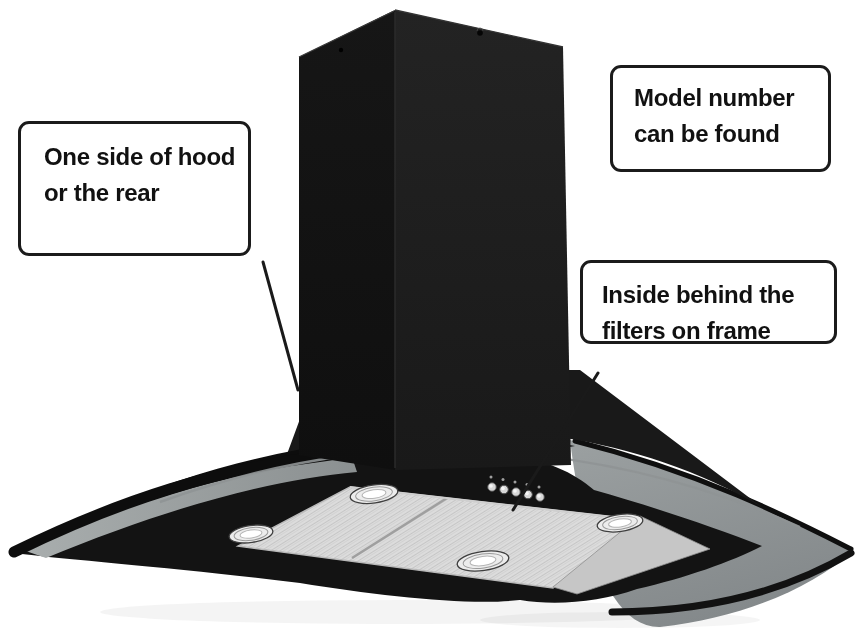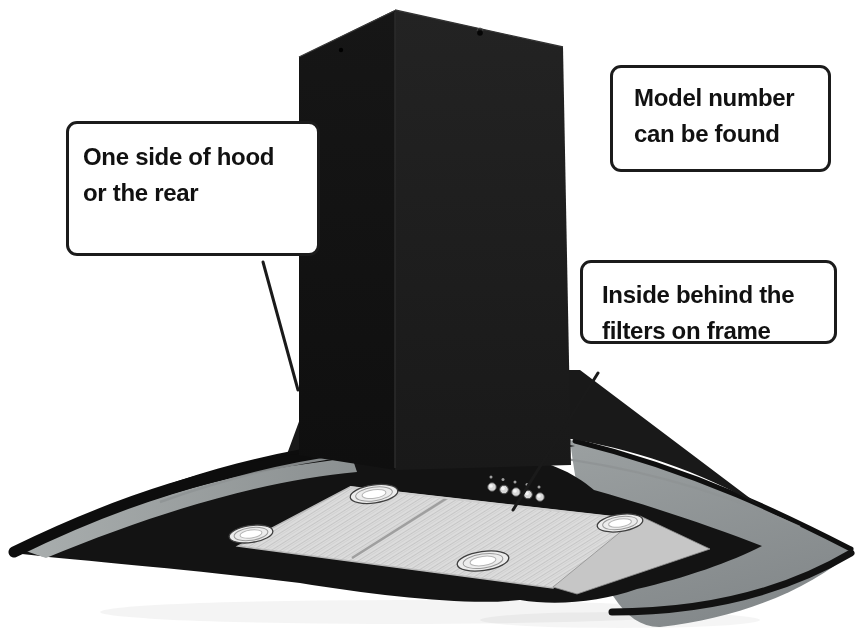--- a/index.html
+++ b/index.html
@@ -7,21 +7,21 @@
     position:relative;width:865px;height:629px;background:#ffffff;
     font-family:"Liberation Sans", sans-serif;overflow:hidden;
   }
   .stage svg{position:absolute;left:0;top:0;}
   .callout{
     position:absolute;box-sizing:border-box;background:#ffffff;
     border:3px solid #1b1b1b;border-radius:11px;
     font-weight:bold;color:#111;font-size:24px;line-height:36px;
     letter-spacing:-0.3px;white-space:pre-line;
   }
-  .callout-side  {left:18px;  top:121px; width:254px; height:135px; padding:15px 10px 0 14px;margin-left:48px;}
+  .callout-side  {left:18px;  top:121px; width:233px; height:135px; padding:15px 10px 0 23px;}
   .callout-model {left:610px; top:65px;  width:221px; height:107px; padding:12px 8px 0 21px;}
   .callout-filters{left:580px;top:260px; width:257px; height:84px; padding:14px 8px 0 19px;}
 </style>
 </head>
 <body>
 
 <div class="stage">
 
   <svg width="865" height="629" viewBox="0 0 865 629">
     <defs>

